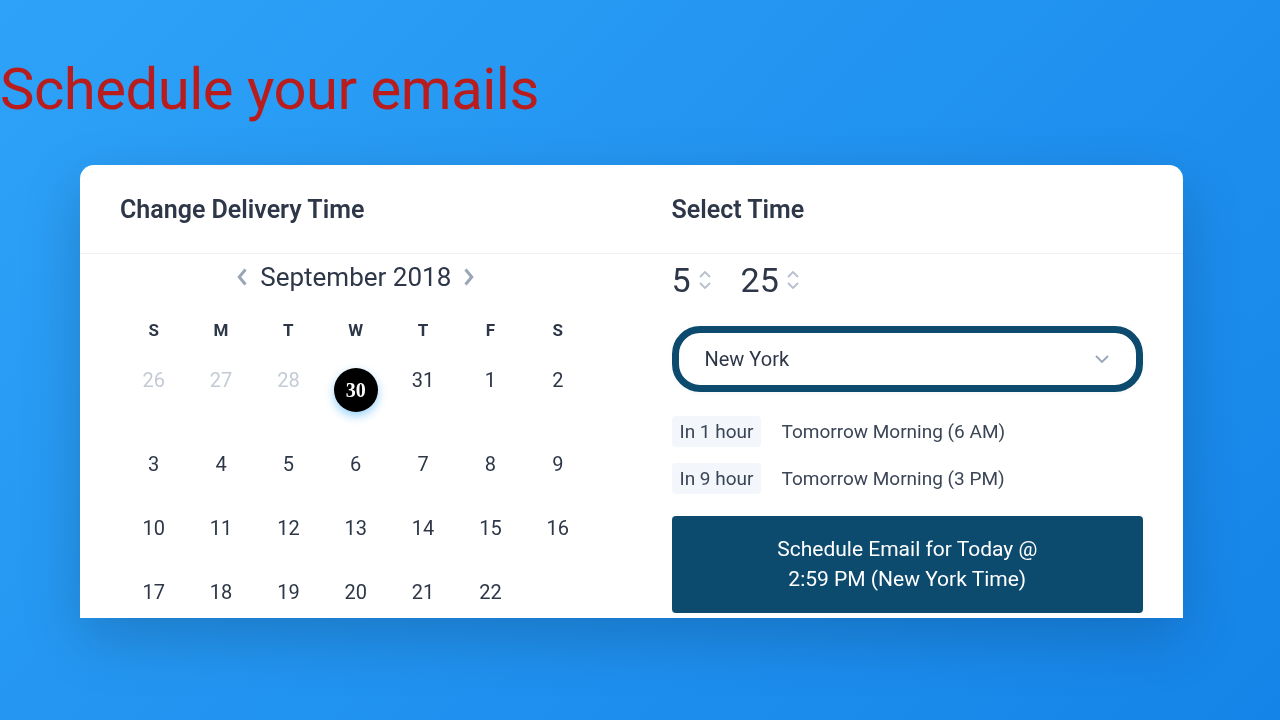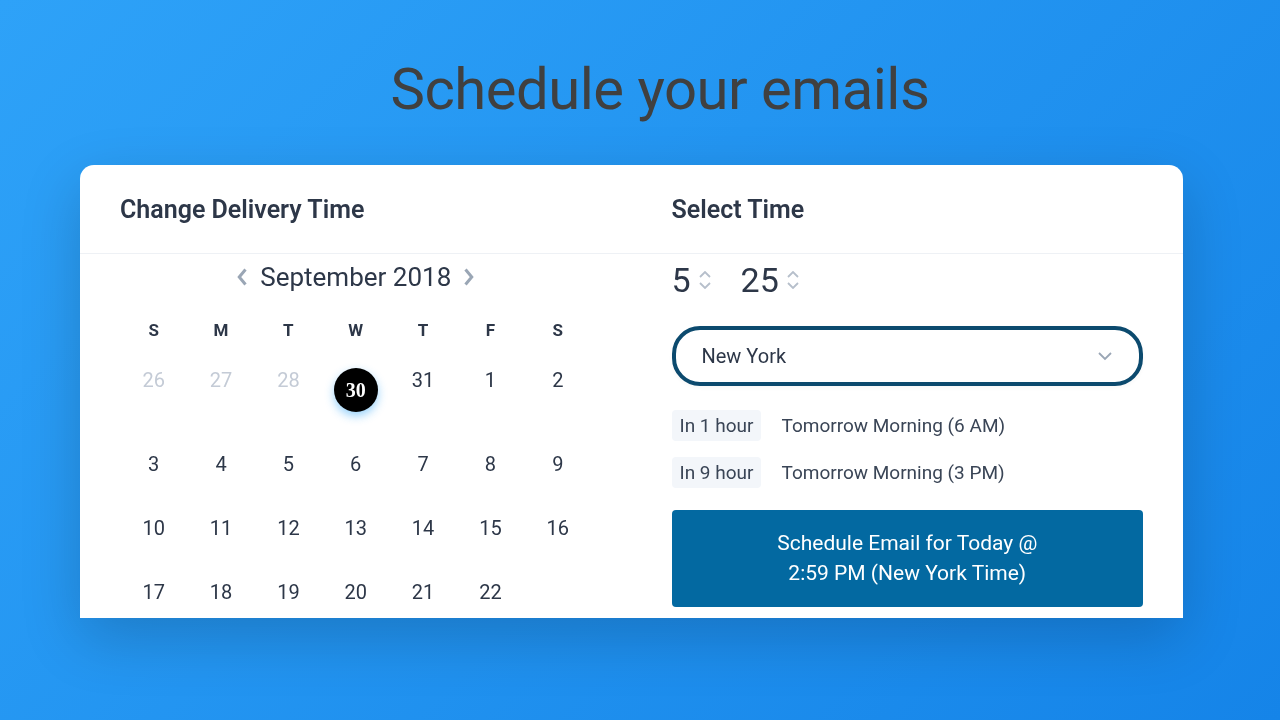--- a/index.html
+++ b/index.html
@@ -1,17 +1,17 @@
 <!DOCTYPE html>
 <html><head>
 <meta charset="utf-8">
 <style>
   *{box-sizing:border-box;margin:0;padding:0;font-family:-apple-system,BlinkMacSystemFont,"Segoe UI",Roboto,Helvetica,Arial,sans-serif;}
   body{width:1280px;height:720px;overflow:hidden;background:linear-gradient(135deg,#2ea2f8 0%,#1584e8 100%);position:relative;}
-  .hero-title{color:#404040;font-size:58px;font-weight:400;text-align:center;padding-top:55px;letter-spacing:-0.5px;margin-left:40px;}
+  .hero-title{color:#b91c1c;font-size:58px;font-weight:400;text-align:left;padding-top:55px;letter-spacing:-0.5px;}
   .card{position:absolute;left:80px;right:97px;top:165px;background:#fff;border-radius:14px 14px 0 0;box-shadow:0 20px 60px rgba(0,0,0,0.18);display:flex;padding:0;}
   .panel{flex:1;padding:30px 40px 0 40px;}
   .panel.left{border-right:0;}
   .panel-title{font-size:25px;font-weight:600;color:#2d3748;margin-bottom:22px;}
   .divider{position:absolute;left:0;right:0;top:88px;height:1px;background:#eef1f5;}
   .cal-header{display:flex;align-items:center;justify-content:center;gap:10px;margin-top:38px;margin-bottom:20px;}
   .cal-nav{color:#9aa6b5;cursor:pointer;display:flex;}
   .month-label{font-size:26px;color:#2d3748;font-weight:400;}
   .dow-row{display:grid;grid-template-columns:repeat(7,1fr);margin-bottom:6px;}
   .dow{font-size:17px;font-weight:700;color:#2d3748;text-align:center;padding:8px 0;}
@@ -22,27 +22,27 @@
   .time-row{display:flex;align-items:center;gap:30px;margin-top:36px;margin-bottom:26px;}
   .num-group{display:flex;align-items:center;gap:8px;}
   .time-num{font-size:34px;color:#2d3748;font-weight:400;}
   .spinner{display:flex;flex-direction:column;gap:2px;color:#b6bfcb;}
   .spinbtn{cursor:pointer;display:flex;}
   .ampm{display:flex;align-items:center;gap:16px;margin-left:auto;}
   .ampm-label{font-size:18px;color:#a6afbd;}
   .ampm-label.active{color:#2d3748;font-weight:500;}
   .toggle{width:68px;height:36px;background:linear-gradient(90deg,#34b0ff,#1186e8);border-radius:20px;position:relative;cursor:pointer;}
   .toggle-knob{position:absolute;right:3px;top:3px;width:30px;height:30px;background:#fff;border-radius:50%;box-shadow:0 2px 6px rgba(0,0,0,0.25);}
-  .tz-select{display:flex;align-items:center;justify-content:space-between;border:4px solid #0c4a6e;border-radius:28px;padding:14px 26px;font-size:20px;color:#2d3748;cursor:pointer;box-shadow:0 2px 4px rgba(0,0,0,0.03);margin-bottom:24px;}
+  .tz-select{display:flex;align-items:center;justify-content:space-between;border:7px solid #0c4a6e;border-radius:28px;padding:14px 26px;font-size:20px;color:#2d3748;cursor:pointer;box-shadow:0 2px 4px rgba(0,0,0,0.03);margin-bottom:24px;}
   .tz-chevron{color:#9aa6b5;display:flex;}
   .quick-list{display:flex;flex-direction:column;gap:16px;margin-bottom:22px;}
   .quick-row{display:flex;gap:20px;align-items:center;}
   .quick-left{font-size:19px;color:#3a4556;background:#f3f6fa;padding:4px 8px;border-radius:4px;cursor:pointer;white-space:nowrap;}
   .quick-right{font-size:19px;color:#3a4556;cursor:pointer;}
-  .schedule-btn{background:#0369a1;color:#fff;font-size:21px;text-align:center;padding:18px 20px;border-radius:4px;cursor:pointer;line-height:1.45;}
+  .schedule-btn{background:#0c4a6e;color:#fff;font-size:21px;text-align:center;padding:18px 20px;border-radius:4px;cursor:pointer;line-height:1.45;}
 </style>
 </head>
 <body>
 
 <div class="hero-title">Schedule your emails</div>
 
 <div class="card">
   <div class="divider"></div>
 
   <div class="panel left">

